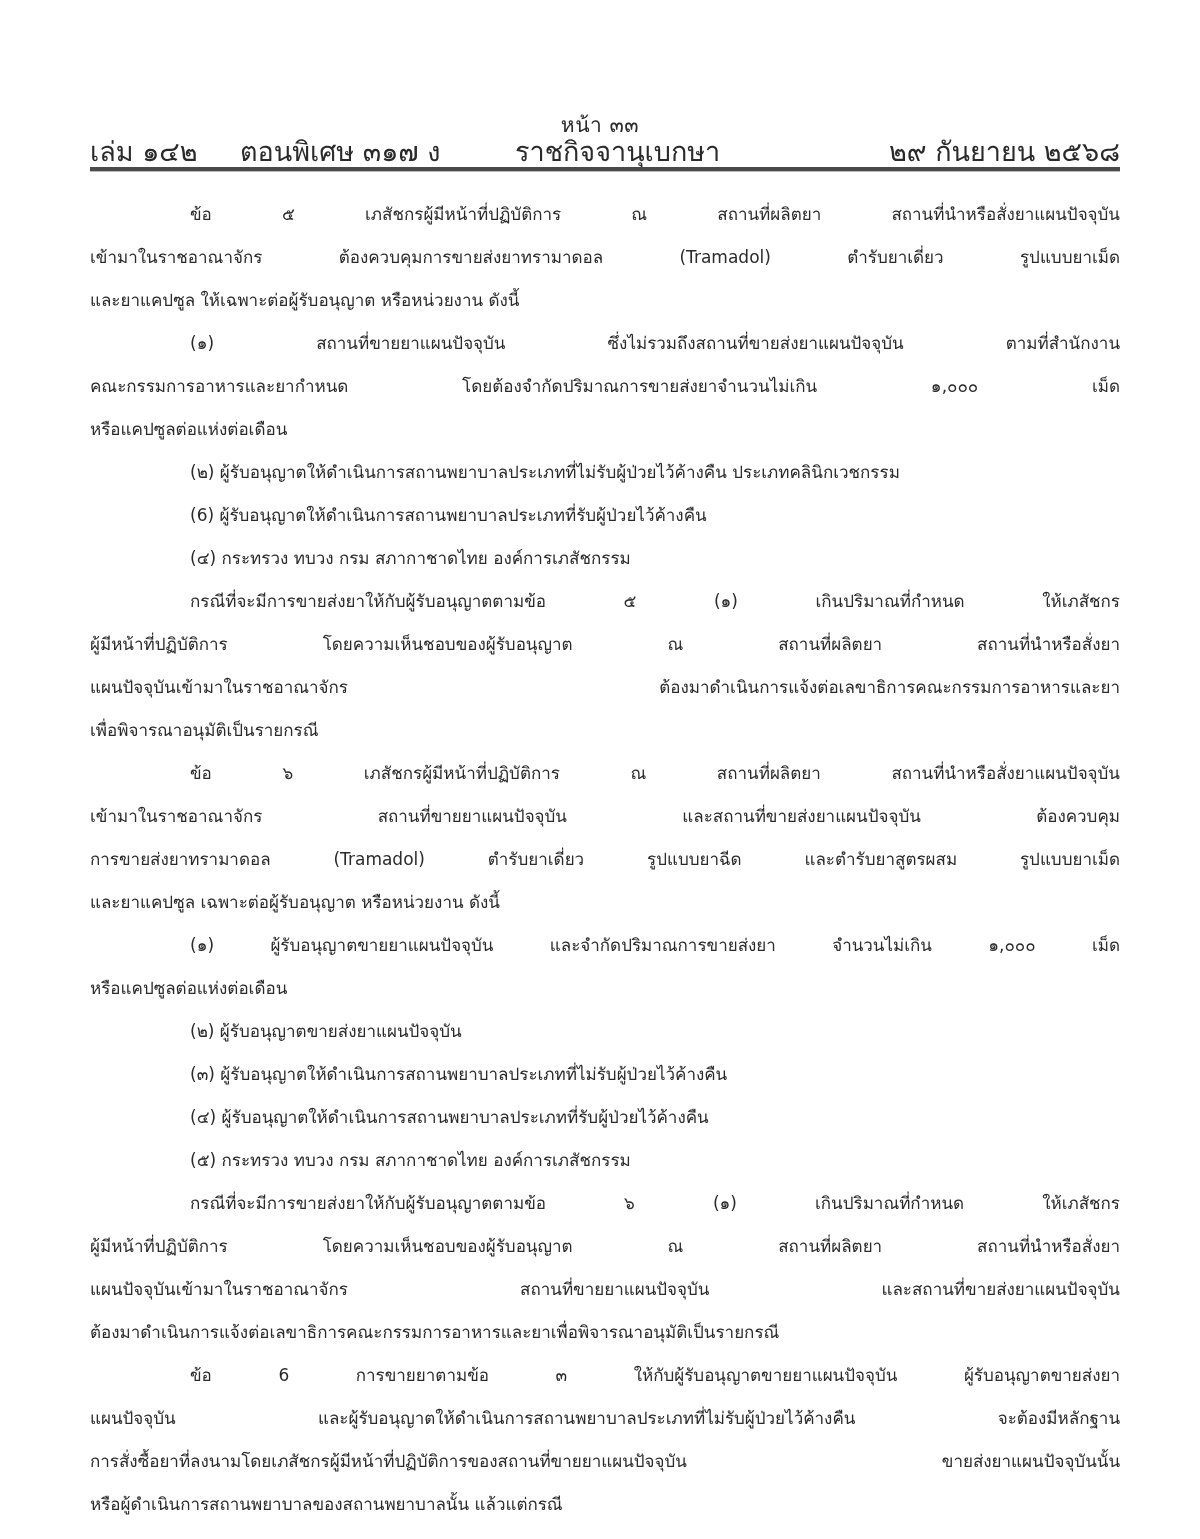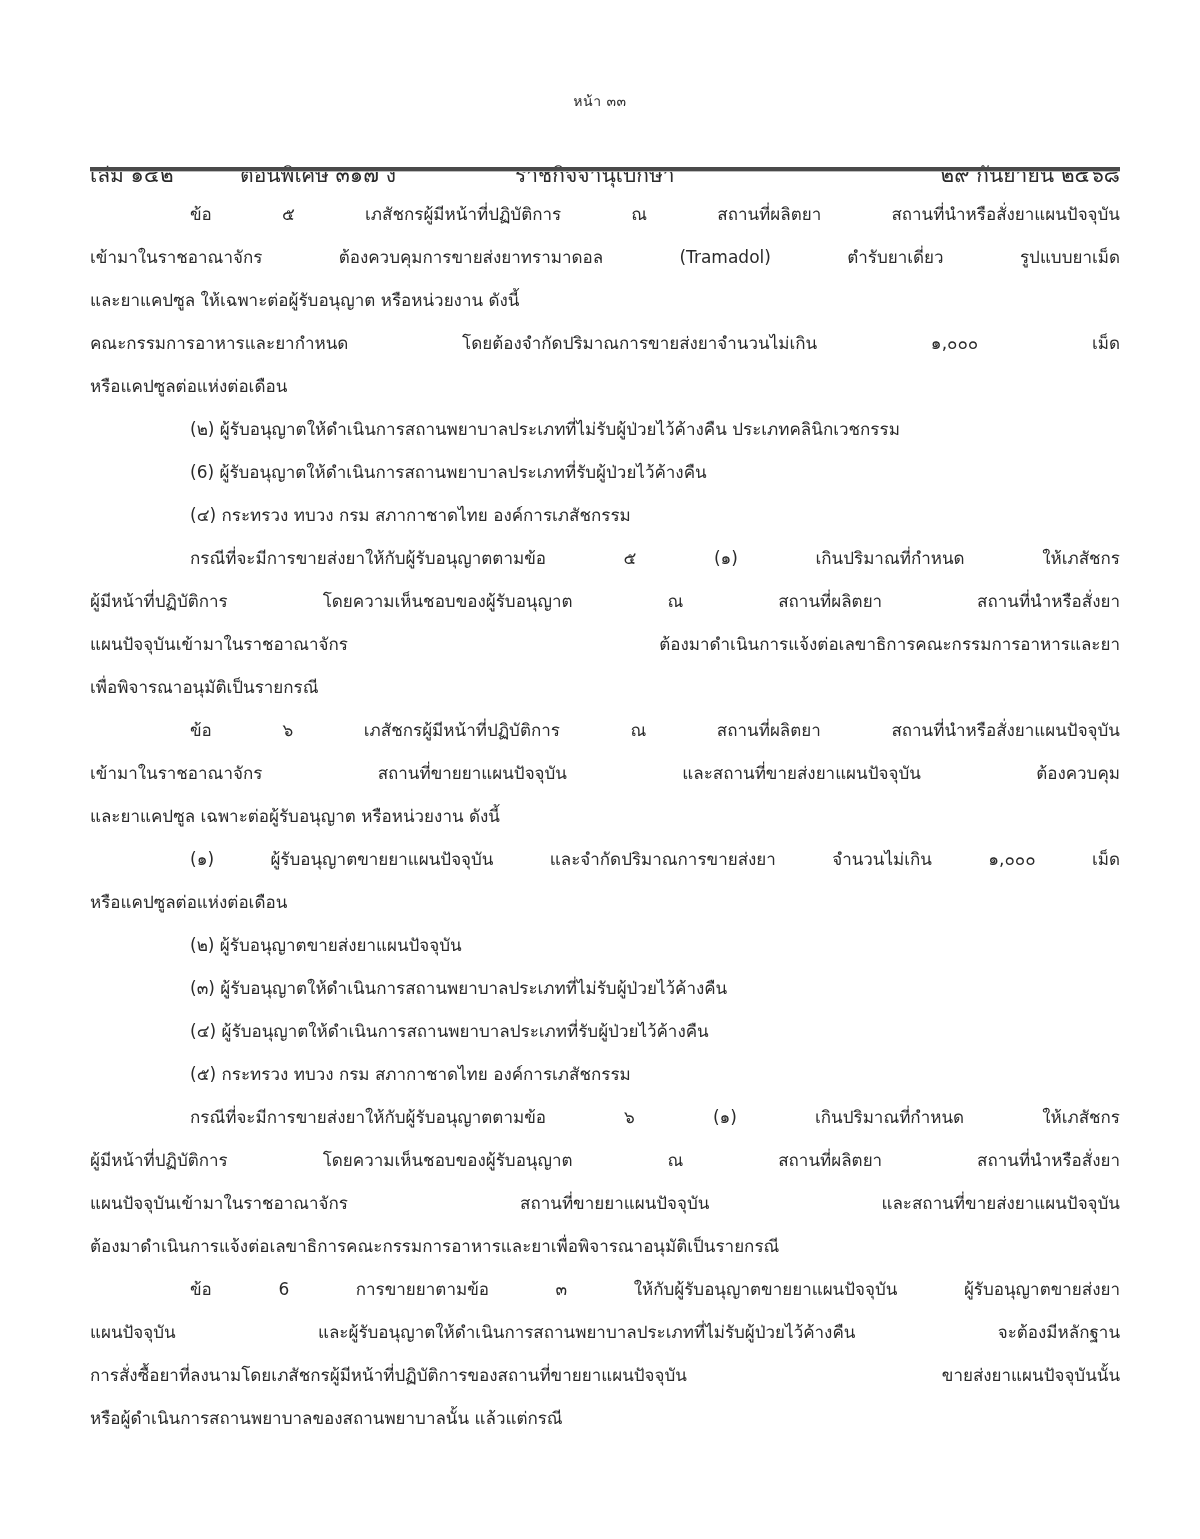--- a/index.html
+++ b/index.html
@@ -1,21 +1,21 @@
 <!DOCTYPE html>
 <html><head>
 <meta charset="utf-8">
 <style>
   html, body { margin: 0; padding: 0; background: #ffffff; }
   body { width: 1200px; height: 1539px; position: relative; overflow: hidden;
          font-family: "DejaVu Sans", "Liberation Sans", sans-serif; color: #2a2a2a; }
-  .page-number { position: absolute; top: 90px; left: 0; width: 1200px; text-align: center;
-                 font-size: 14px; letter-spacing: 0.5px; }
+  .page-number { position: absolute; top: 108px; left: 0; width: 1200px; text-align: center;
+                 font-size: 21px; letter-spacing: 0.5px; }
   .header { position: absolute; top: 130px; left: 90px; width: 1030px; height: 32px;
-            font-size: 21px; margin-top: 28px; }
+            font-size: 27px; }
   .header span { position: absolute; top: 0; white-space: nowrap; }
   .h-volume { left: 0; }
   .h-issue { left: 150px; }
   .h-pub { left: 425px; font-family: Liberation Mono, monospace; }
   .h-date { right: 0; }
   .rule { position: absolute; top: 167px; left: 90px; width: 1030px; height: 4px;
           background: #4a4a4a; border-bottom: 1px solid #bdbdbd; }
   .body-text { position: absolute; top: 193px; left: 90px; width: 1030px; font-size: 17px; }
   .line { height: 43px; line-height: 43px; white-space: nowrap; overflow: hidden; }
   .just { text-align: justify; text-align-last: justify; }
@@ -33,31 +33,33 @@
   <span class="h-pub">ราชกิจจานุเบกษา</span>
   <span class="h-date">๒๙ กันยายน ๒๕๖๘</span>
 </div>
 
 <div class="rule"></div>
 
 <div class="body-text" id="body-text">
     <div class="line indent just">ข้อ ๕ เภสัชกรผู้มีหน้าที่ปฏิบัติการ ณ สถานที่ผลิตยา สถานที่นำหรือสั่งยาแผนปัจจุบัน</div>
     <div class="line just">เข้ามาในราชอาณาจักร ต้องควบคุมการขายส่งยาทรามาดอล (Tramadol) ตำรับยาเดี่ยว รูปแบบยาเม็ด</div>
     <div class="line ind-short">และยาแคปซูล ให้เฉพาะต่อผู้รับอนุญาต หรือหน่วยงาน ดังนี้</div>
+    <div class="line indent just">(๑) สถานที่ขายยาแผนปัจจุบัน ซึ่งไม่รวมถึงสถานที่ขายส่งยาแผนปัจจุบัน ตามที่สำนักงาน</div>
     <div class="line just">คณะกรรมการอาหารและยากำหนด โดยต้องจำกัดปริมาณการขายส่งยาจำนวนไม่เกิน ๑,๐๐๐ เม็ด</div>
     <div class="line ind-short">หรือแคปซูลต่อแห่งต่อเดือน</div>
     <div class="line indent ind-short">(๒) ผู้รับอนุญาตให้ดำเนินการสถานพยาบาลประเภทที่ไม่รับผู้ป่วยไว้ค้างคืน ประเภทคลินิกเวชกรรม</div>
     <div class="line indent ind-short">(6) ผู้รับอนุญาตให้ดำเนินการสถานพยาบาลประเภทที่รับผู้ป่วยไว้ค้างคืน</div>
     <div class="line indent ind-short">(๔) กระทรวง ทบวง กรม สภากาชาดไทย องค์การเภสัชกรรม</div>
     <div class="line indent just">กรณีที่จะมีการขายส่งยาให้กับผู้รับอนุญาตตามข้อ ๕ (๑) เกินปริมาณที่กำหนด ให้เภสัชกร</div>
     <div class="line just">ผู้มีหน้าที่ปฏิบัติการ โดยความเห็นชอบของผู้รับอนุญาต ณ สถานที่ผลิตยา สถานที่นำหรือสั่งยา</div>
     <div class="line just">แผนปัจจุบันเข้ามาในราชอาณาจักร ต้องมาดำเนินการแจ้งต่อเลขาธิการคณะกรรมการอาหารและยา</div>
     <div class="line ind-short">เพื่อพิจารณาอนุมัติเป็นรายกรณี</div>
     <div class="line indent just">ข้อ ๖ เภสัชกรผู้มีหน้าที่ปฏิบัติการ ณ สถานที่ผลิตยา สถานที่นำหรือสั่งยาแผนปัจจุบัน</div>
     <div class="line just">เข้ามาในราชอาณาจักร สถานที่ขายยาแผนปัจจุบัน และสถานที่ขายส่งยาแผนปัจจุบัน ต้องควบคุม</div>
+    <div class="line just">การขายส่งยาทรามาดอล (Tramadol) ตำรับยาเดี่ยว รูปแบบยาฉีด และตำรับยาสูตรผสม รูปแบบยาเม็ด</div>
     <div class="line ind-short">และยาแคปซูล เฉพาะต่อผู้รับอนุญาต หรือหน่วยงาน ดังนี้</div>
     <div class="line indent just">(๑) ผู้รับอนุญาตขายยาแผนปัจจุบัน และจำกัดปริมาณการขายส่งยา จำนวนไม่เกิน ๑,๐๐๐ เม็ด</div>
     <div class="line ind-short">หรือแคปซูลต่อแห่งต่อเดือน</div>
     <div class="line indent ind-short">(๒) ผู้รับอนุญาตขายส่งยาแผนปัจจุบัน</div>
     <div class="line indent ind-short">(๓) ผู้รับอนุญาตให้ดำเนินการสถานพยาบาลประเภทที่ไม่รับผู้ป่วยไว้ค้างคืน</div>
     <div class="line indent ind-short">(๔) ผู้รับอนุญาตให้ดำเนินการสถานพยาบาลประเภทที่รับผู้ป่วยไว้ค้างคืน</div>
     <div class="line indent ind-short">(๕) กระทรวง ทบวง กรม สภากาชาดไทย องค์การเภสัชกรรม</div>
     <div class="line indent just">กรณีที่จะมีการขายส่งยาให้กับผู้รับอนุญาตตามข้อ ๖ (๑) เกินปริมาณที่กำหนด ให้เภสัชกร</div>
     <div class="line just">ผู้มีหน้าที่ปฏิบัติการ โดยความเห็นชอบของผู้รับอนุญาต ณ สถานที่ผลิตยา สถานที่นำหรือสั่งยา</div>
     <div class="line just">แผนปัจจุบันเข้ามาในราชอาณาจักร สถานที่ขายยาแผนปัจจุบัน และสถานที่ขายส่งยาแผนปัจจุบัน</div>

